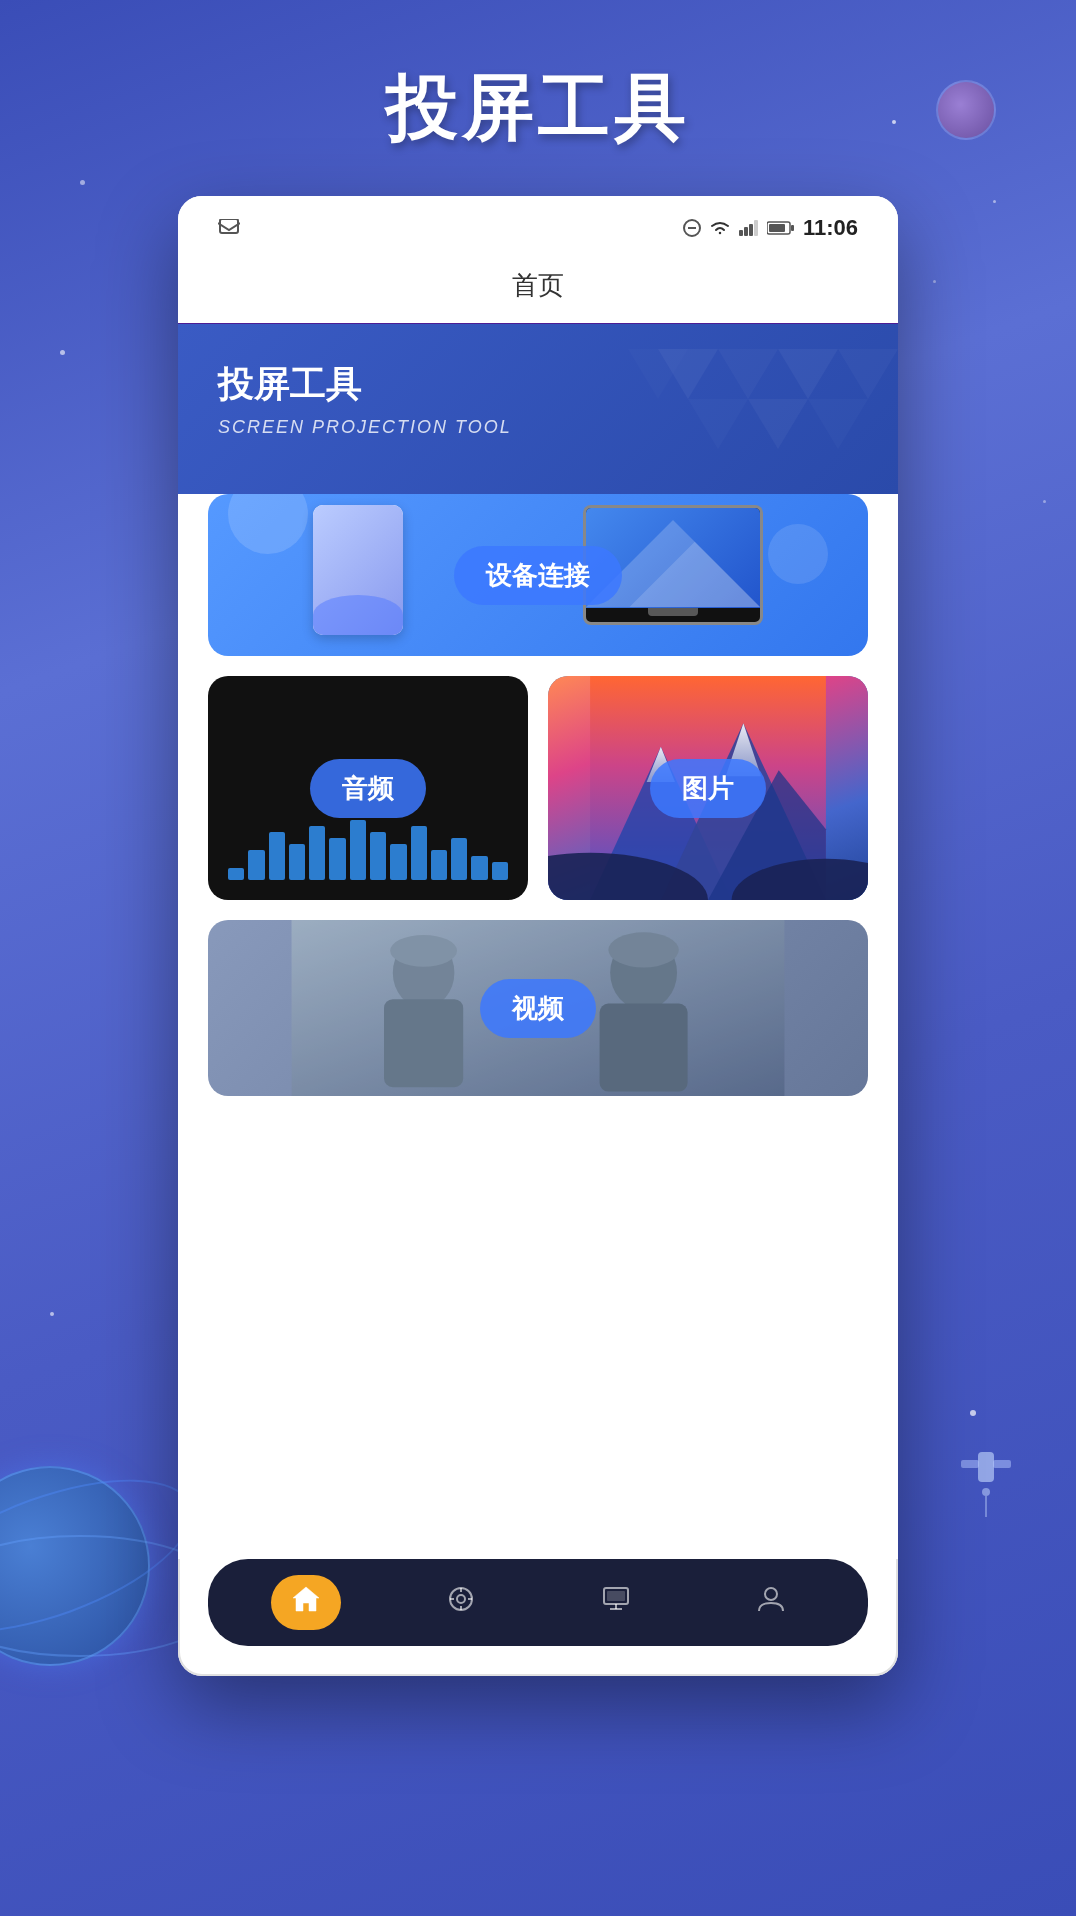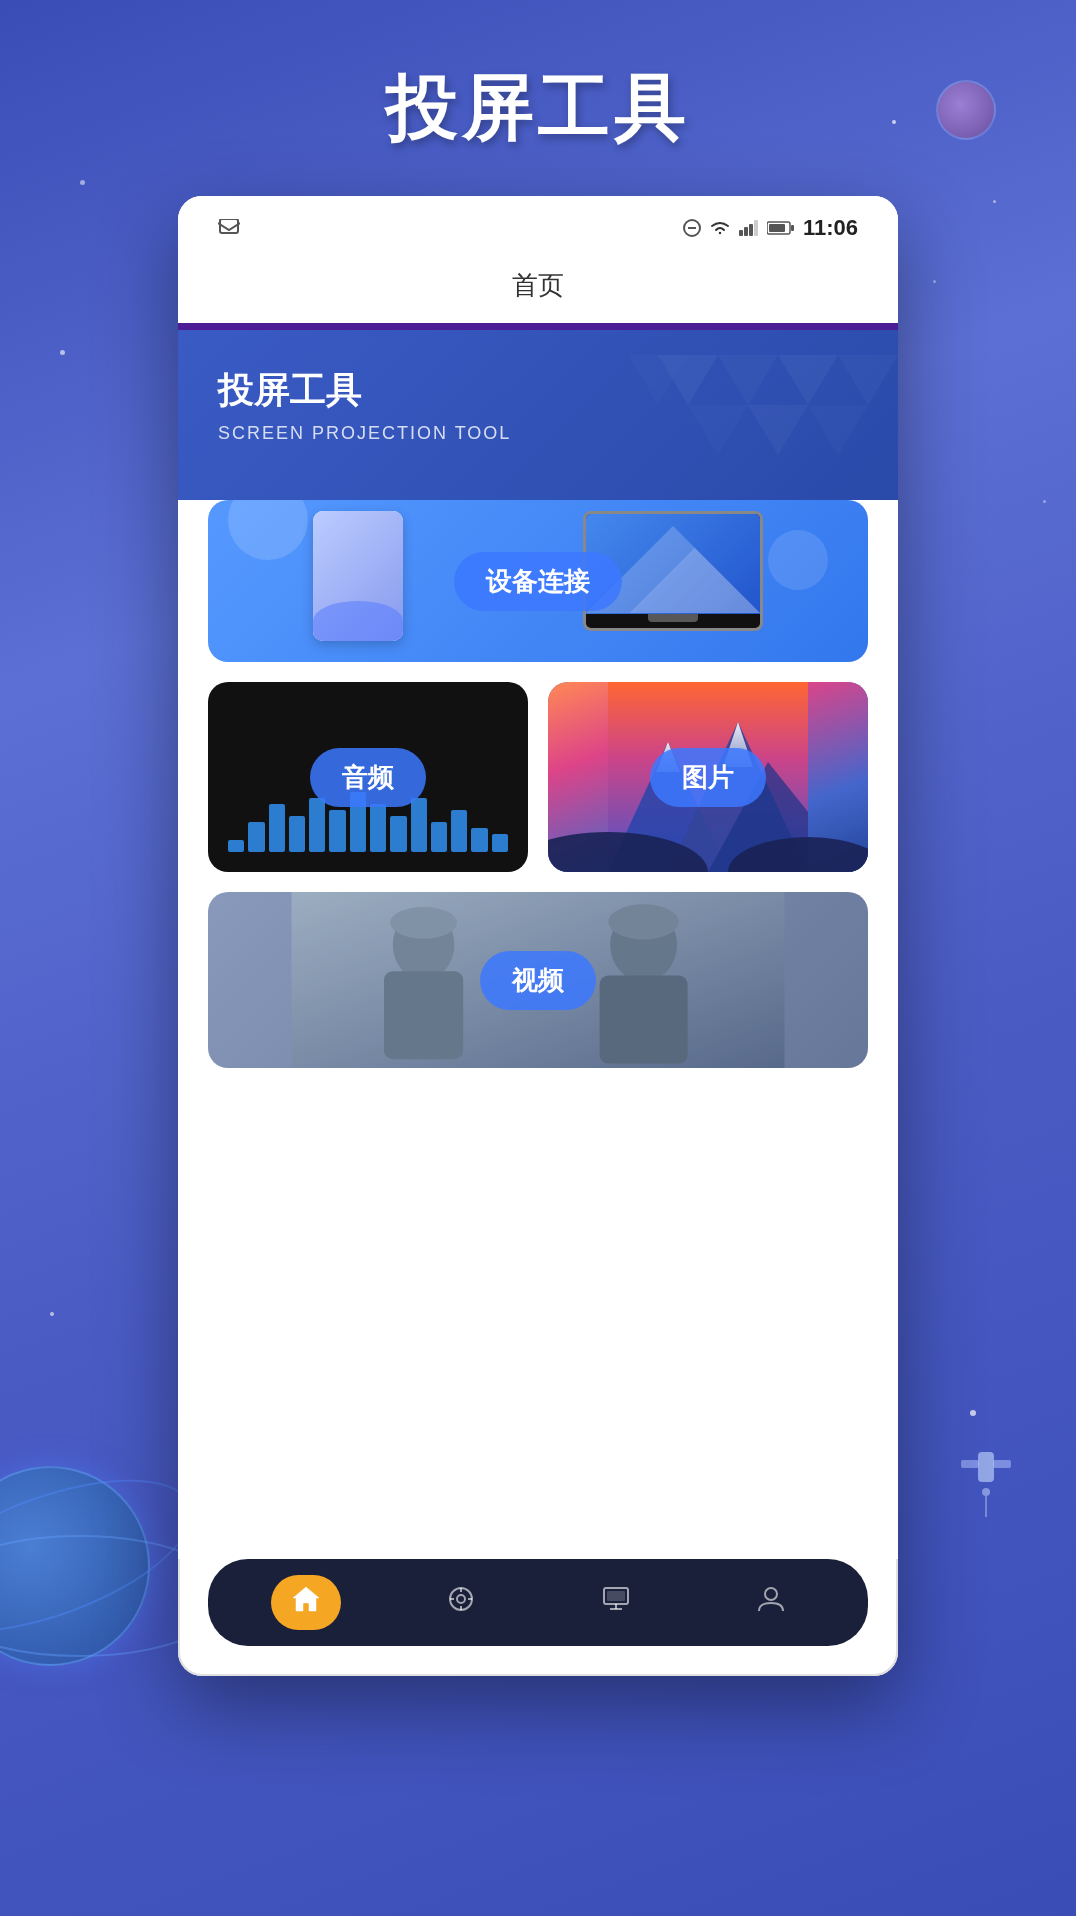--- a/index.html
+++ b/index.html
@@ -105,40 +105,41 @@
       color: #222;
     }
 
     
     .app-bar {
       background: white;
       text-align: center;
       padding: 16px 0 20px;
       font-size: 26px;
       color: #333;
-      border-bottom: 7px solid #4c1d95;
+      border-bottom: 1px solid #4c1d95;
     }
 
     
     .header-banner {
       background: linear-gradient(135deg, #3a5bc4 0%, #2a4aaa 100%);
       padding: 36px 40px 56px;
       position: relative;
       overflow: hidden;
     }
     .header-banner-title {
       color: white;
       font-size: 36px;
       font-weight: 700;
       margin-bottom: 8px;
     }
     .header-banner-subtitle {
       color: rgba(255,255,255,0.8);
       font-size: 18px;
       letter-spacing: 2px;
+      font-style: italic;
     }
     .banner-triangles {
       position: absolute;
       right: 0; top: 0;
       width: 300px; height: 100%;
       opacity: 0.15;
     }
 
     
     .main-card {
@@ -173,21 +174,21 @@
       padding: 12px 32px;
       border-radius: 30px;
       z-index: 2;
     }
     .feature-row {
       display: flex;
       gap: 20px;
     }
     .feature-card-medium {
       flex: 1;
-      height: 190px;
+      height: 224px;
       border-radius: 20px;
       overflow: hidden;
       position: relative;
       display: flex;
       align-items: center;
       justify-content: center;
     }
     .card-audio {
       background: #111;
     }

